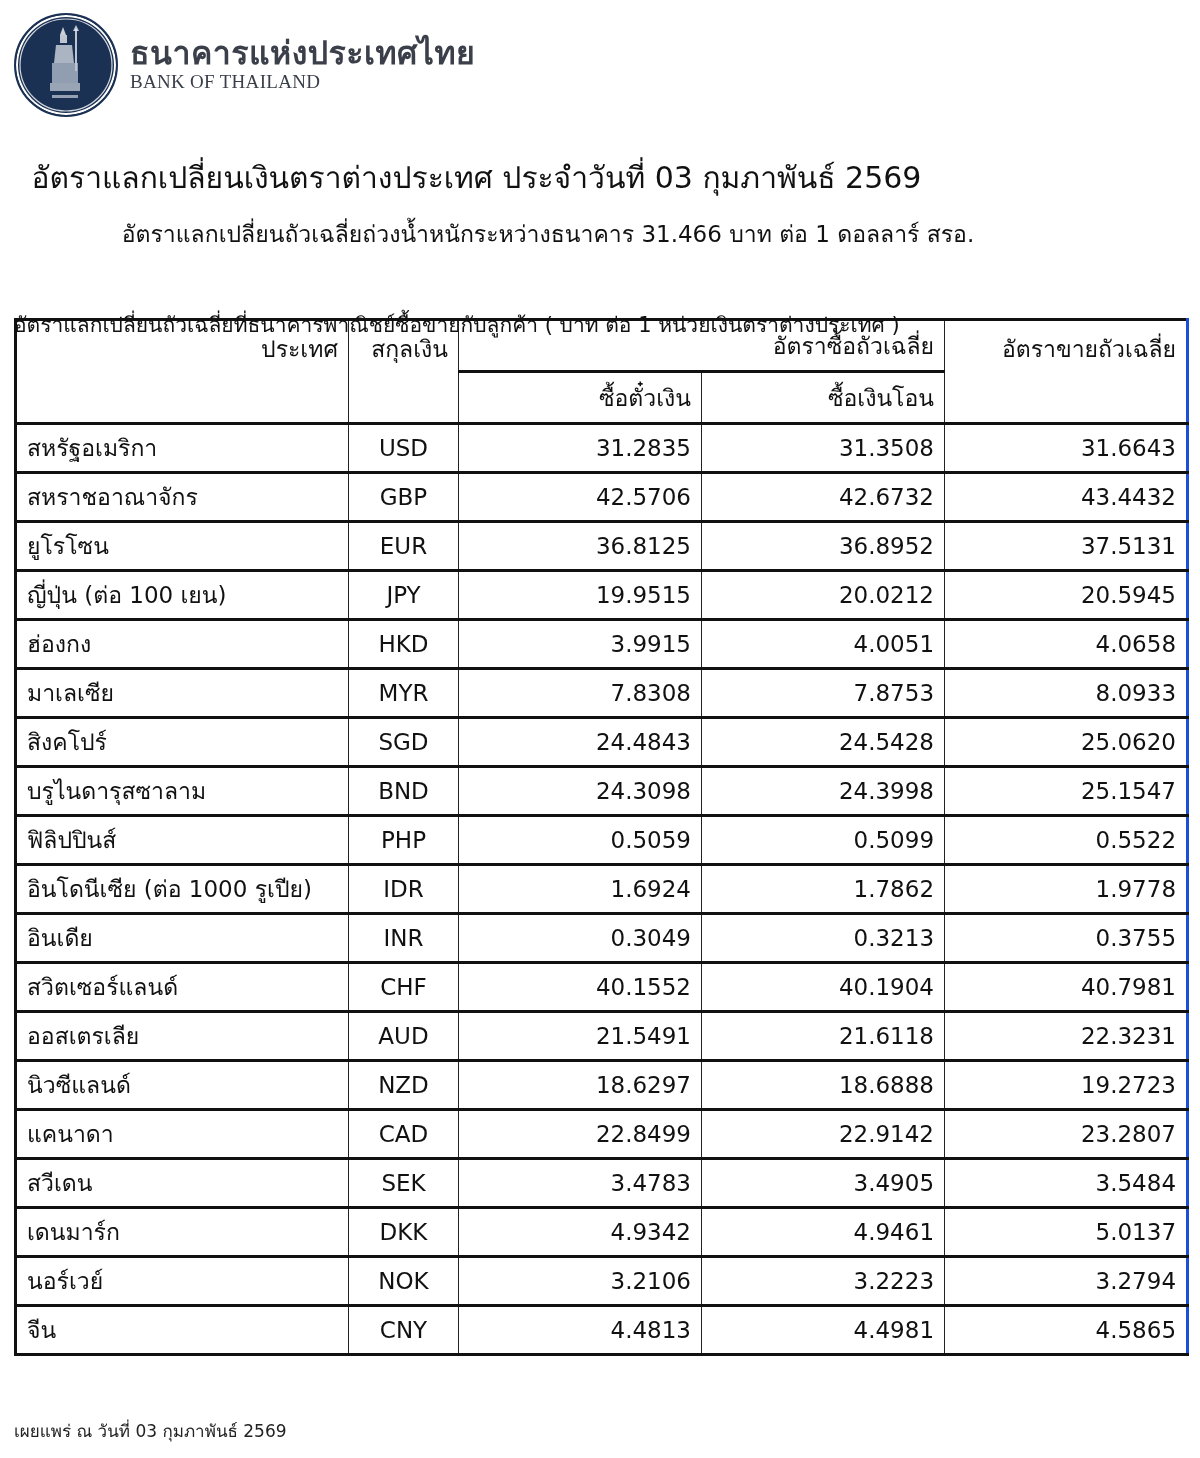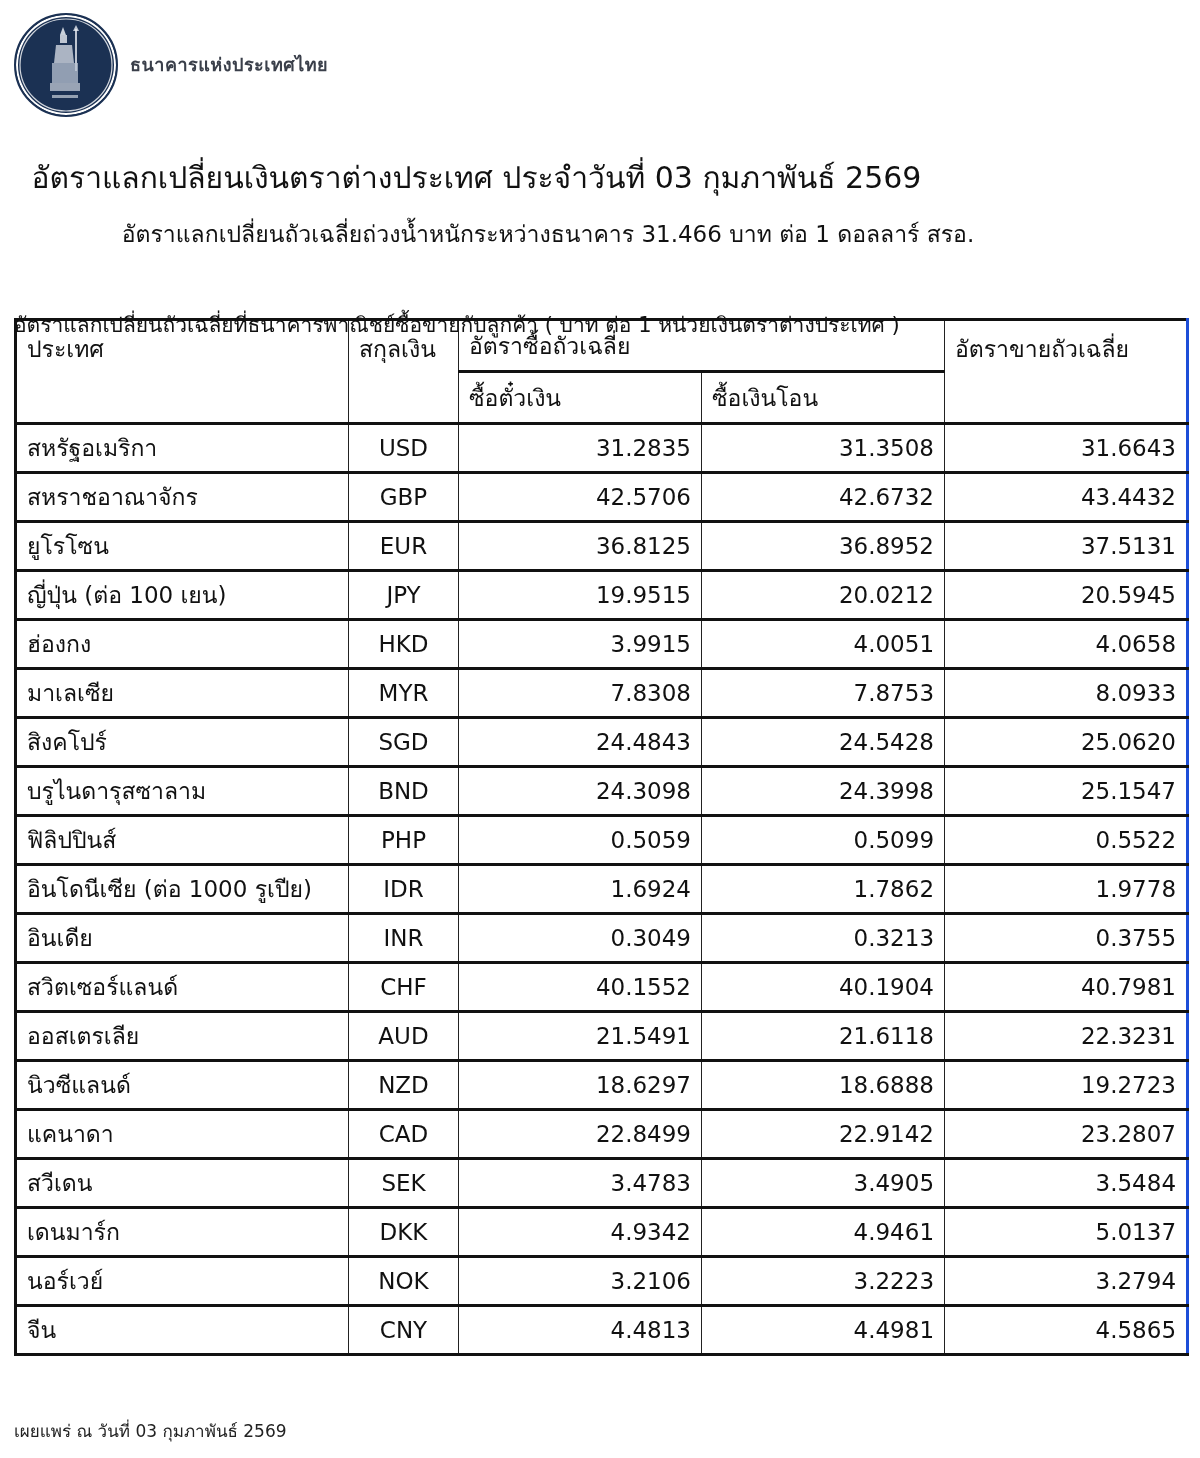--- a/index.html
+++ b/index.html
@@ -35,21 +35,21 @@
     }
     .logo svg { position: absolute; left: 0; top: 0; }
     .brand {
       margin-left: 12px;
       display: flex;
       flex-direction: column;
       justify-content: center;
     }
     .brand-th {
       font-family: "DejaVu Sans", sans-serif;
-      font-size: 18px;
+      font-size: 32px;
       font-weight: bold;
       color: #3a3f4a;
       letter-spacing: 0.5px;
       line-height: 34px;
     }
     .brand-en {
       font-family: "Liberation Serif", serif;
       font-size: 19px;
       color: #3a3f4a;
       letter-spacing: 0.3px;
@@ -107,21 +107,21 @@
       padding: 0 10px;
       font-weight: normal;
       color: #111;
       white-space: nowrap;
     }
     table.rates tr.outer th:first-child,
     table.rates tr.outer td:first-child { border-left: 3px solid #111; }
     table.rates th.last, table.rates td.last { border-right: 3px solid #1d4ed8; }
     table.rates thead th {
       height: 49px;
-      text-align: left;
+      text-align: right;
       vertical-align: middle;
     }
     table.rates thead th.tall {
       vertical-align: top;
       padding-top: 10px;
     }
     table.rates tbody td {
       height: 46px;
       vertical-align: middle;
     }
@@ -150,20 +150,21 @@
       <path d="M40 30 L56 30 L58 48 L38 48 Z" fill="#cfd6e0" opacity="0.8"></path>
       <line x1="60" y1="14" x2="60" y2="56" stroke="#e8ecf2" stroke-width="2" opacity="0.8"></line>
       <path d="M57 16 L60 10 L63 16 Z" fill="#e8ecf2" opacity="0.8"></path>
       <rect x="36" y="48" width="26" height="20" fill="#b9c3d2" opacity="0.75"></rect>
       <rect x="34" y="68" width="30" height="8" fill="#cfd6e0" opacity="0.7"></rect>
       <rect x="36" y="80" width="26" height="3" fill="#e8ecf2" opacity="0.6"></rect>
     </svg>
   </div>
   <div class="brand">
     <div class="brand-th">ธนาคารแห่งประเทศไทย</div>
+    <div class="brand-en">BANK OF THAILAND</div>
   </div>
 </div>
 
 <div class="title">อัตราแลกเปลี่ยนเงินตราต่างประเทศ ประจำวันที่ 03 กุมภาพันธ์ 2569</div>
 <div class="subtitle">อัตราแลกเปลี่ยนถัวเฉลี่ยถ่วงน้ำหนักระหว่างธนาคาร 31.466 บาท ต่อ 1 ดอลลาร์ สรอ.</div>
 <div class="note">อัตราแลกเปลี่ยนถัวเฉลี่ยที่ธนาคารพาณิชย์ซื้อขายกับลูกค้า ( บาท ต่อ 1 หน่วยเงินตราต่างประเทศ )</div>
 
 <table class="rates">
   <colgroup>
     <col class="c-country">

